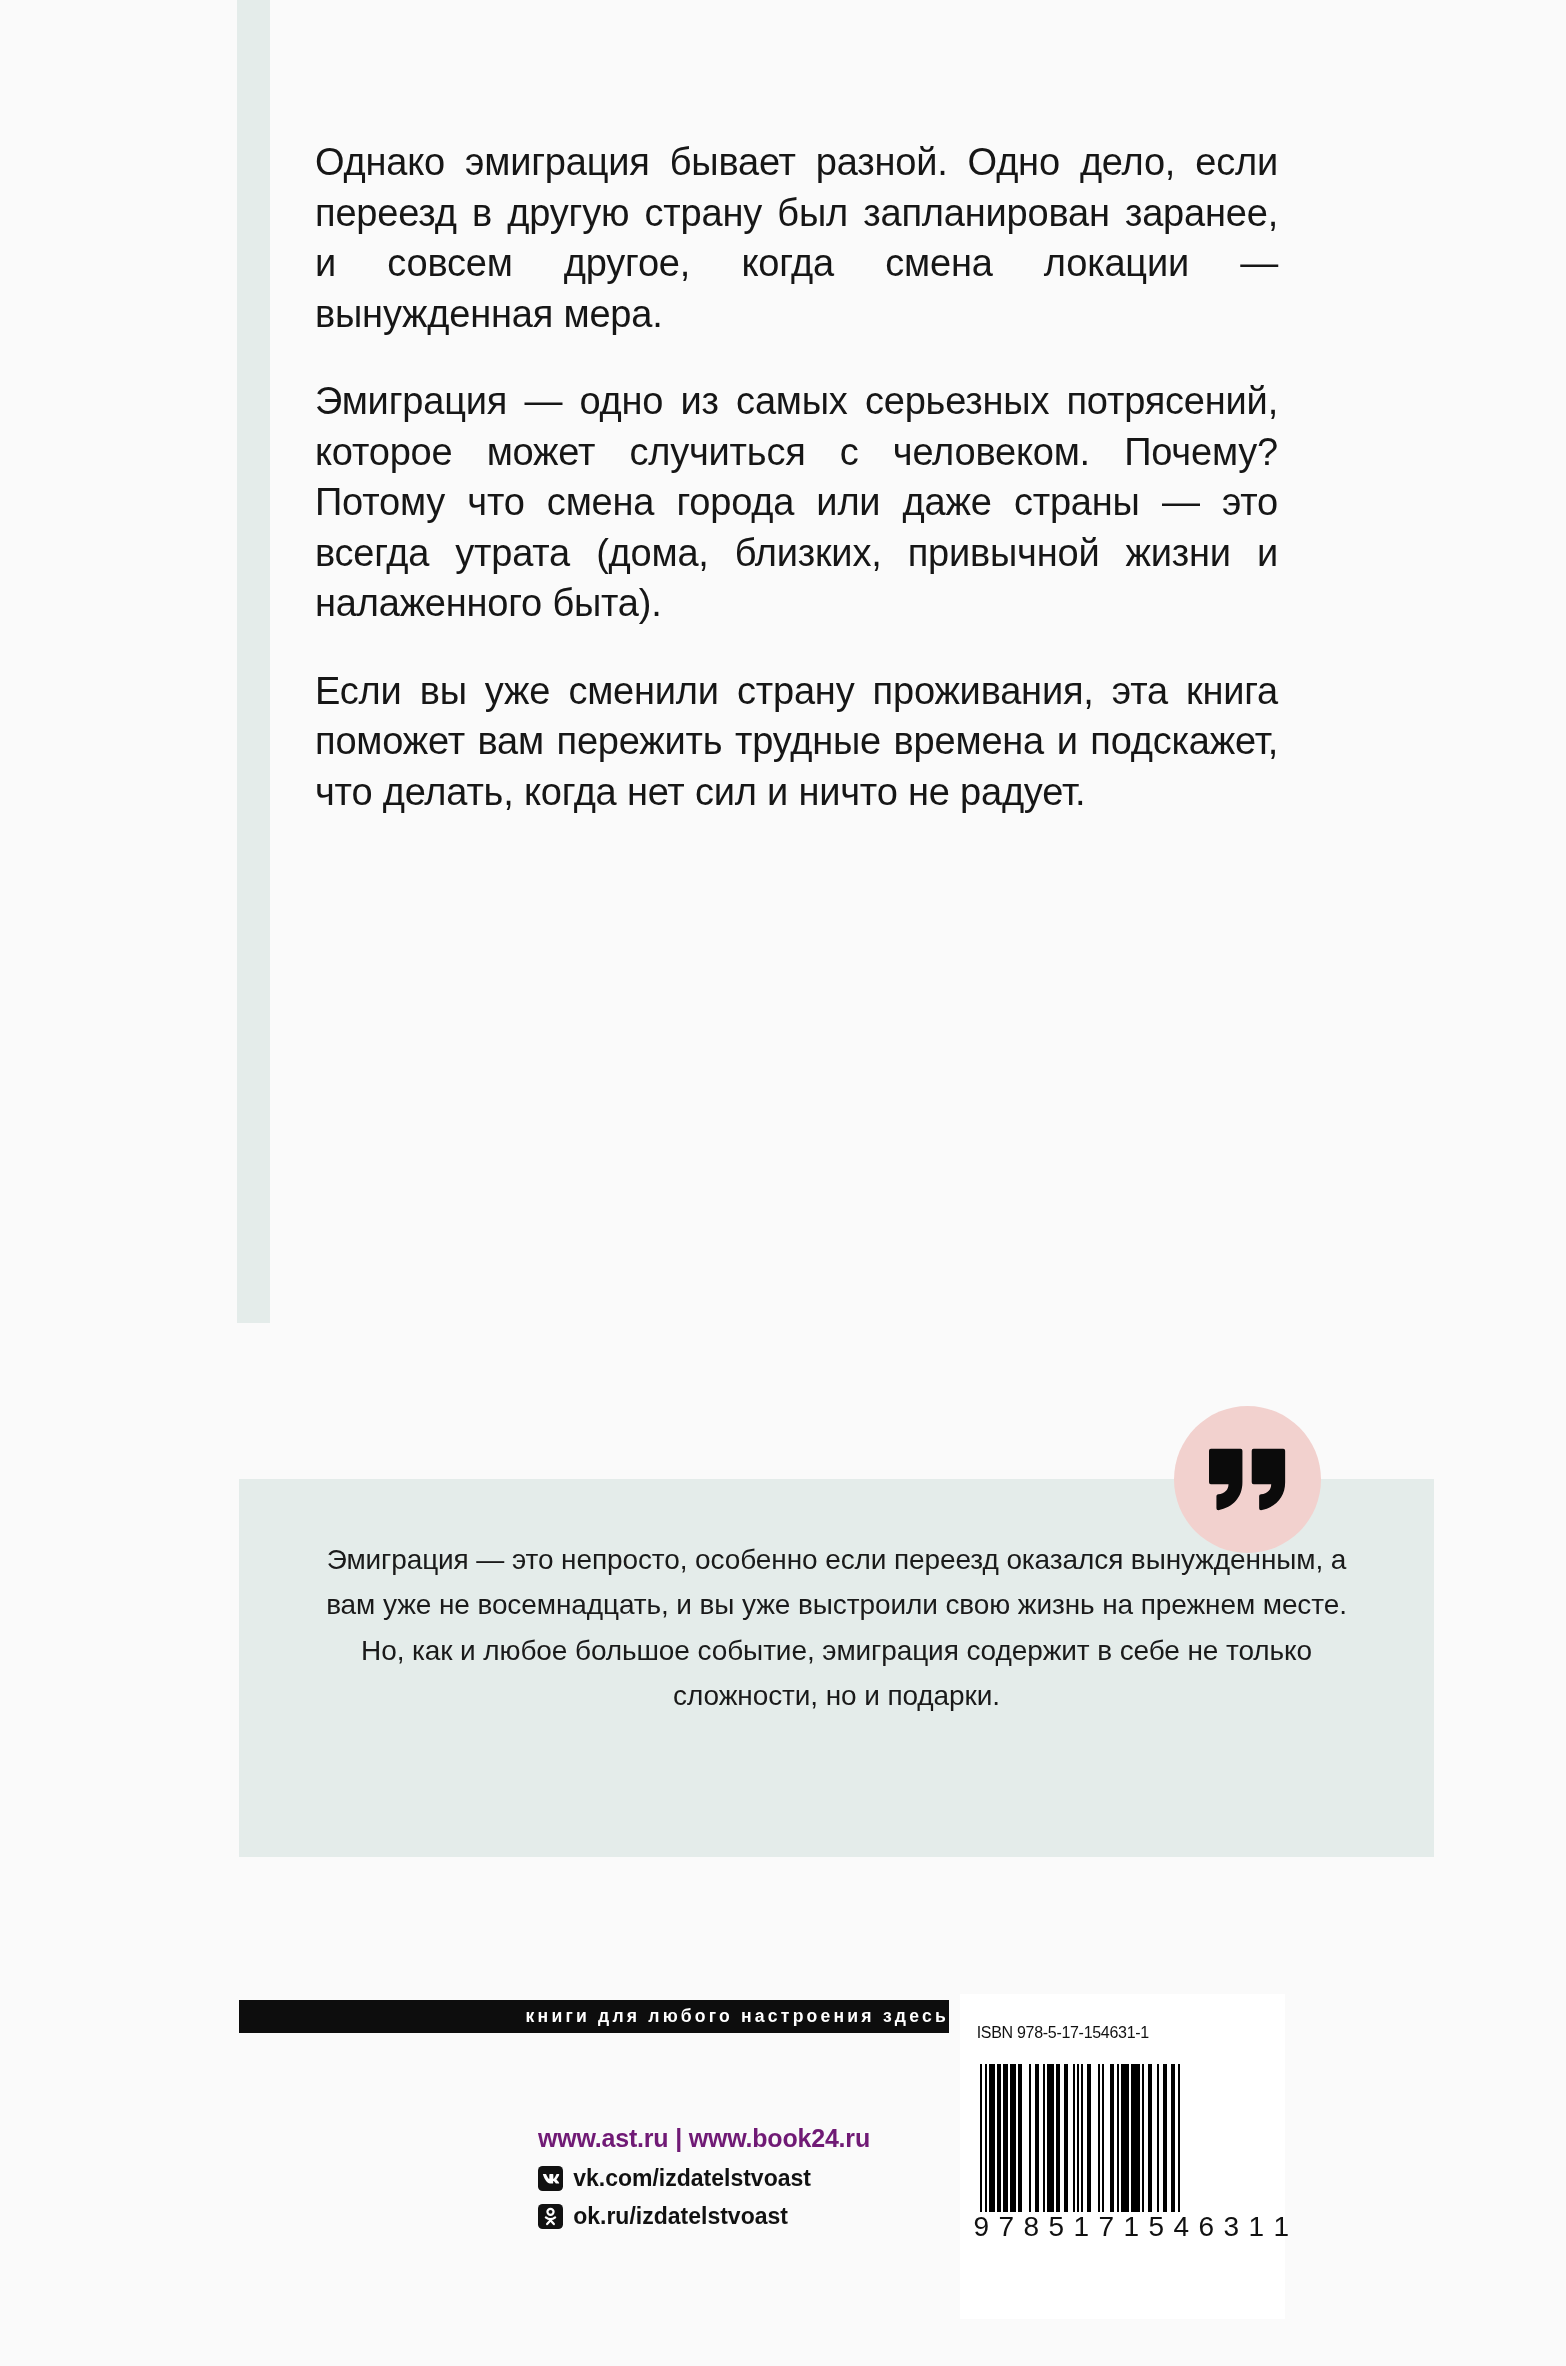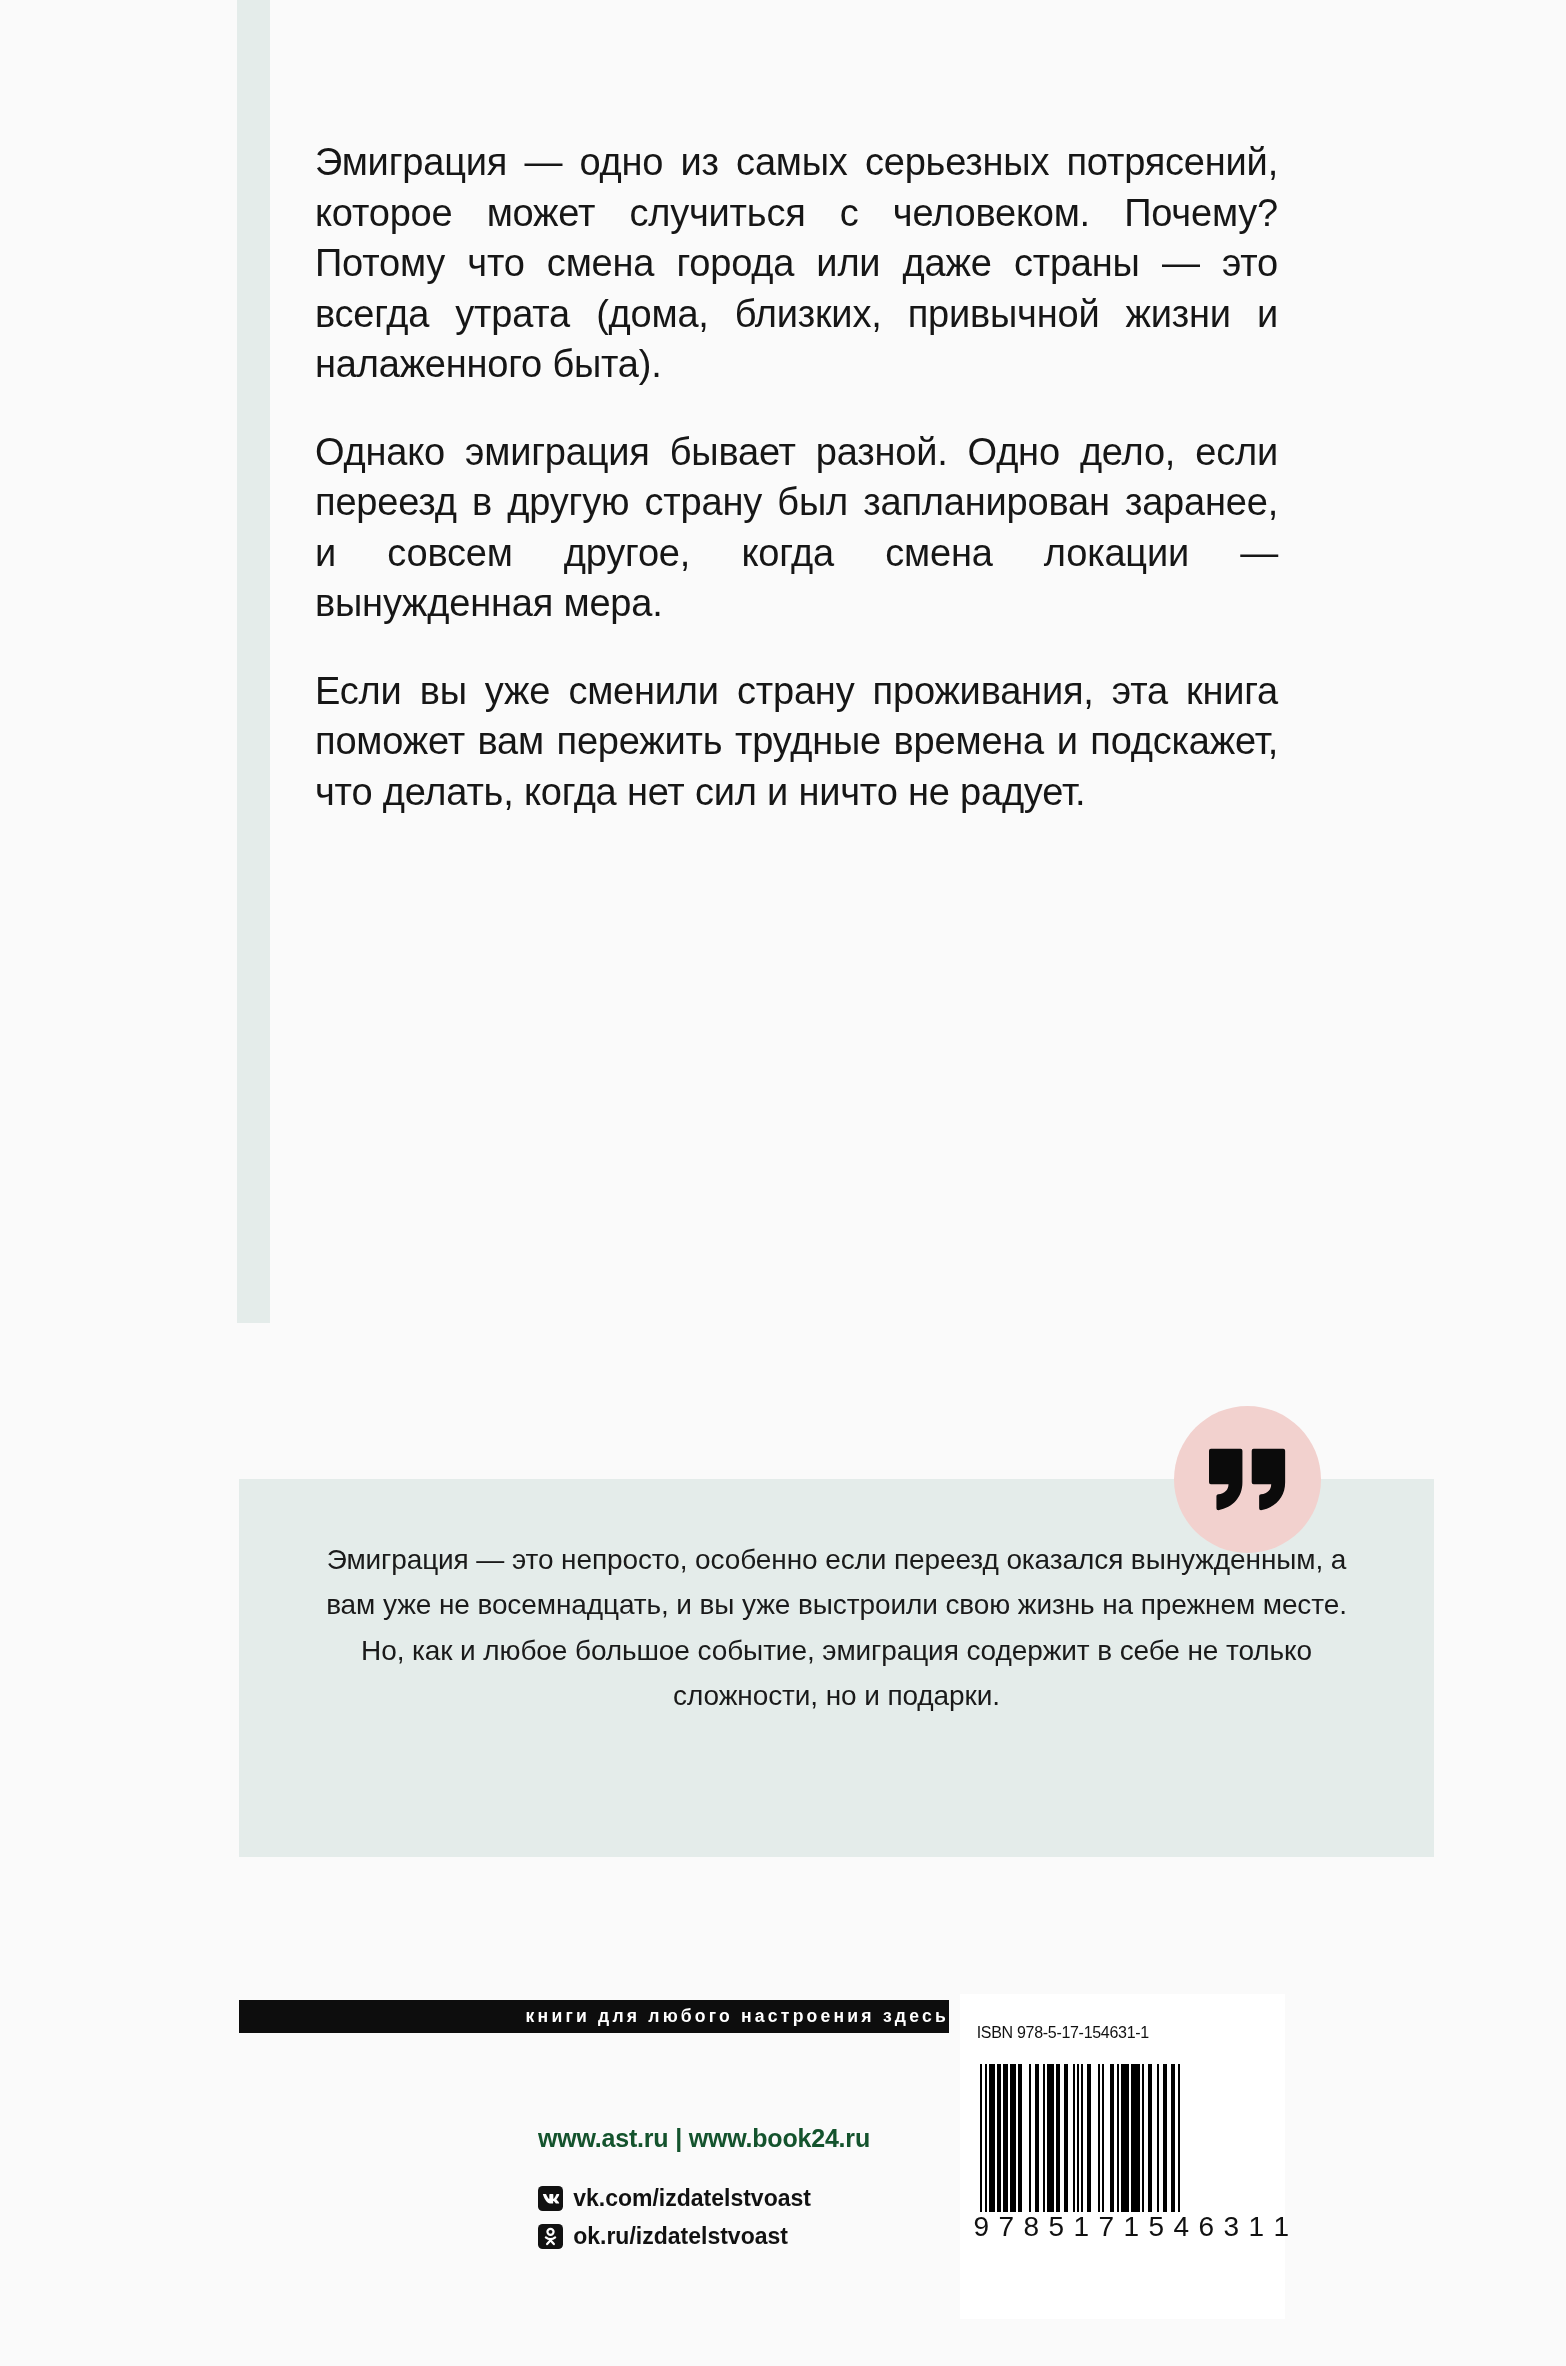--- a/index.html
+++ b/index.html
@@ -69,22 +69,22 @@
 
   .ast-logo{position:absolute;left:252px;top:93px;width:269px;}
   .ast-logo .mark{position:relative;height:148px;width:213px;margin:0 auto;}
   .ast-logo .caption{
     text-align:center;font-size:16px;letter-spacing:0.6px;
     color:#111;margin-top:3.7px;white-space:nowrap;
   }
 
   .links{position:absolute;left:538px;top:158px;width:399px;}
   .links .site-line{
-    font-size:25px;font-weight:bold;color:#14532d;letter-spacing:-0.2px;
-    white-space:nowrap;margin-bottom:32px;
+    font-size:25px;font-weight:bold;color:#701a75;letter-spacing:-0.2px;
+    white-space:nowrap;margin-bottom:12px;
   }
   .links .social-row{
     display:flex;align-items:center;gap:10.2px;margin-bottom:11px;
     font-size:23px;color:#111;white-space:nowrap;
   }
   .links .social-row .plain{font-weight:bold;}
   .links .social-row .bold{font-weight:bold;}
   .sicon{
     width:25px;height:25px;border-radius:4.6px;background:#111;
     display:flex;align-items:center;justify-content:center;flex:0 0 auto;
@@ -114,22 +114,22 @@
   .barcode-digits .grp span{display:inline-block;width:25px;text-align:center;}
 </style>
 </head>
 <body>
 
 <div class="page">
 
   <div class="accent-strip"></div>
 
   <div class="body-copy">
+    <p>Однако эмиграция бывает разной. Одно дело, если переезд в другую страну был запланирован заранее, и совсем другое, когда смена локации — вынужденная мера.</p>
     <p>Эмиграция — одно из самых серьезных потрясений, которое может случиться с человеком. Почему? Потому что смена города или даже страны — это всегда утрата (дома, близких, привычной жизни и налаженного быта).</p>
-    <p>Однако эмиграция бывает разной. Одно дело, если переезд в другую страну был запланирован заранее, и совсем другое, когда смена локации — вынужденная мера.</p>
     <p>Если вы уже сменили страну проживания, эта книга поможет вам пережить трудные времена и подскажет, что делать, когда нет сил и ничто не радует.</p>
   </div>
 
   <div class="quote-block">
     <div class="quote-text">Эмиграция — это непросто, особенно если переезд оказался вынужденным, а вам уже не восемнадцать, и вы уже выстроили свою жизнь на прежнем месте. Но, как и любое большое событие, эмиграция содержит в себе не только сложности, но и подарки.</div>
   </div>
 
   <div class="quote-badge">
     <svg width="78" height="65" viewBox="0 0 84 70" aria-hidden="true">
       <path d="M2 2 h32 a2 2 0 0 1 2 2 v34 c0 16 -10 27 -26 30 a2 2 0 0 1 -2 -2 v-13 c0 -1 1 -2 2 -2 c7 -1 11 -5 11 -11 h-19 a2 2 0 0 1 -2 -2 v-34 a2 2 0 0 1 2 -2 z" fill="#0b0b0b"></path>

